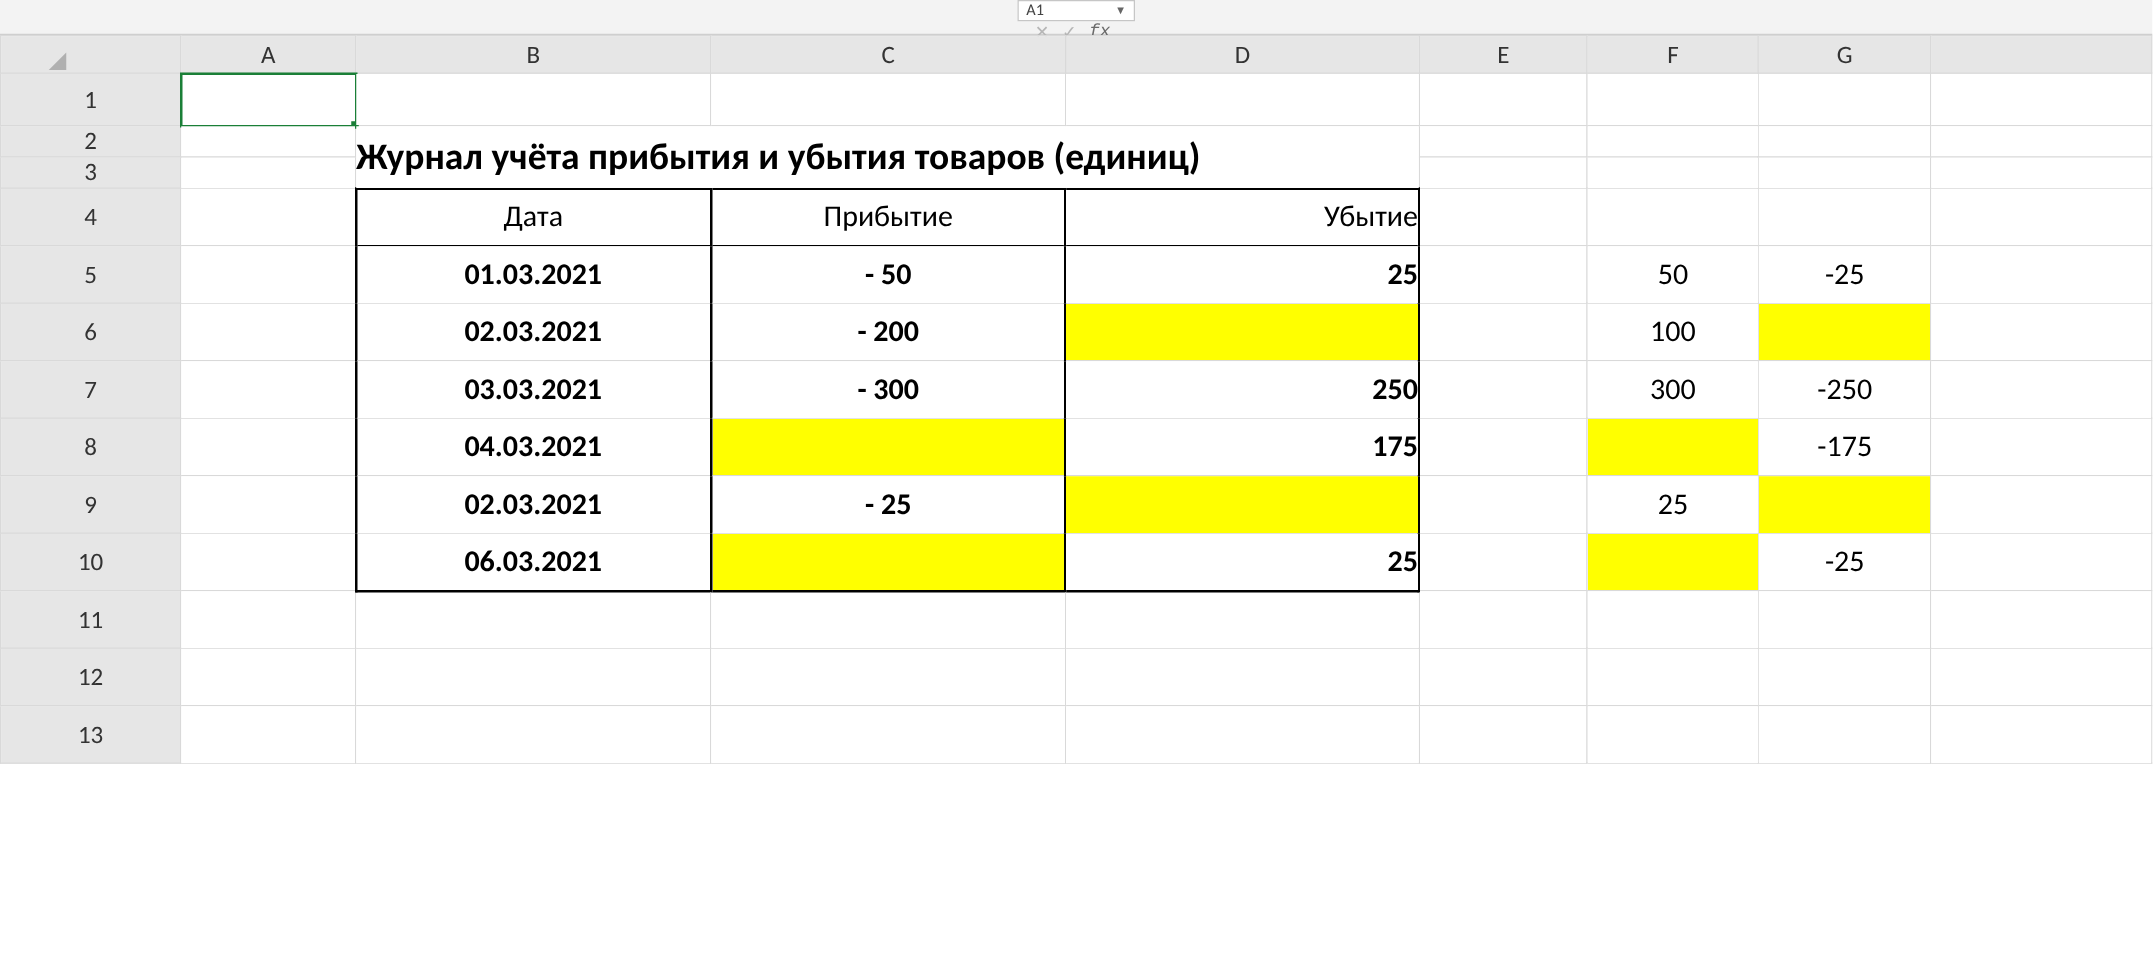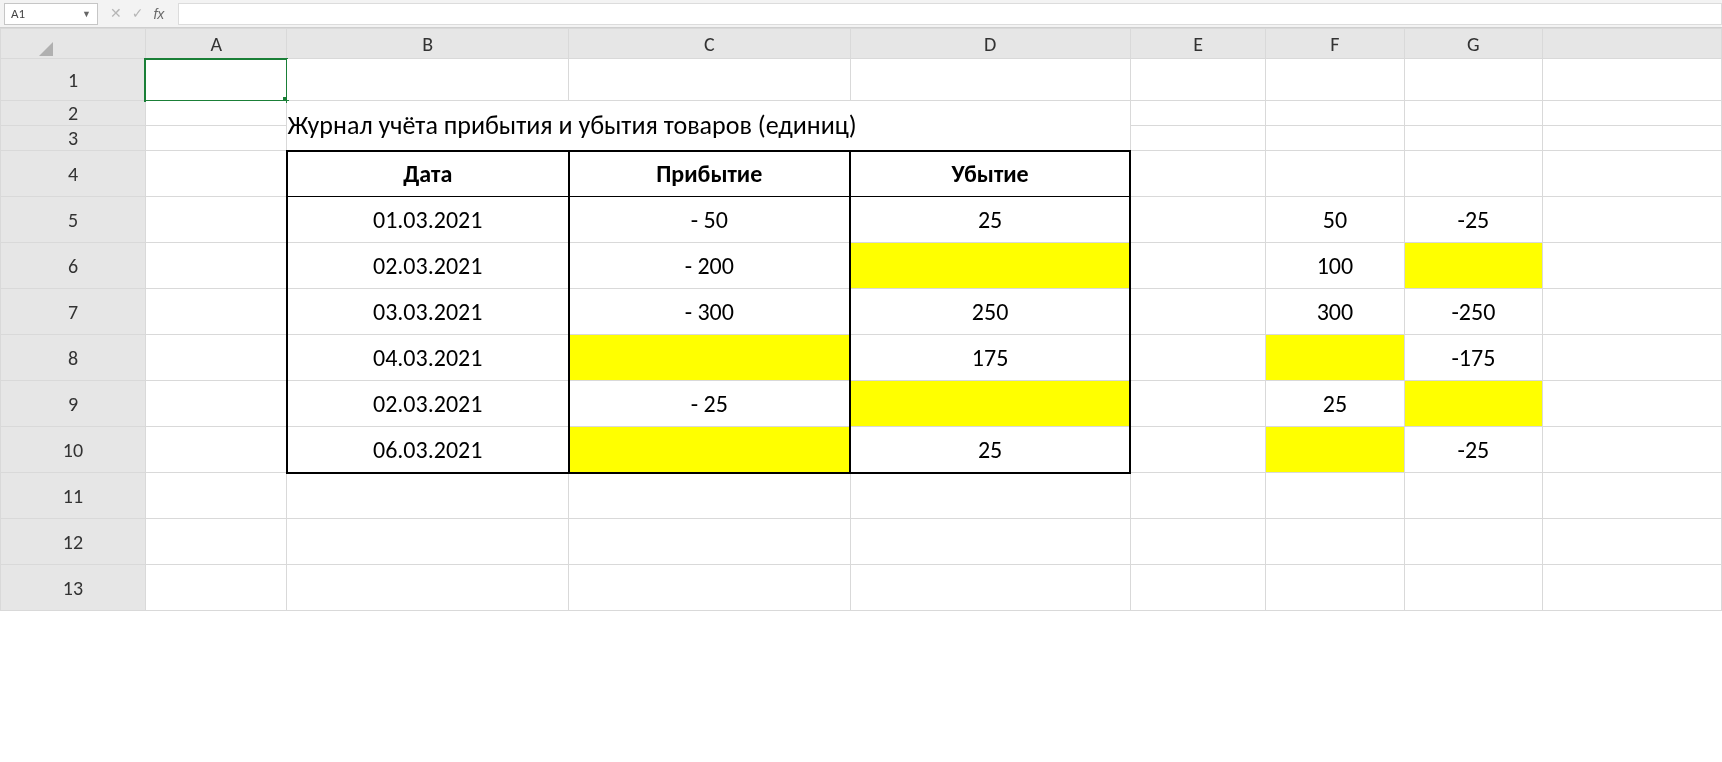--- a/index.html
+++ b/index.html
@@ -1,25 +1,25 @@
 <!DOCTYPE html>
 <html><head>
 <meta charset="utf-8">
 <style>
   * { box-sizing: border-box; }
   html, body { margin: 0; padding: 0; font-family: Calibri, Arial, sans-serif; background: #fff; }
   body { width: 1722px; height: 762px; overflow: hidden; position: relative; }
 
   
-  .fbar { display: flex; align-items: center; height: 28px; border-bottom: 1px solid #cfcfcf; background: #f3f3f3; font-size: 13px; color: #444; }
+  .fbar { display: flex; align-items: center; height: 28px; border-bottom: 1px solid #cfcfcf; background: #f3f3f3; font-size: 13px; color: #444; flex-direction: column; }
   .namebox { width: 94px; height: 22px; margin: 0 4px; background: #fff; border: 1px solid #c6c6c6; display: flex; align-items: center; padding: 0 6px; justify-content: space-between; }
   .namebox .dd { font-size: 9px; color: #666; }
   .fx-icons { display: flex; align-items: center; gap: 10px; color: #b6b6b6; padding: 0 8px; }
   .fx-icons span { font-size: 14px; }
-  .fx-label { font-style: italic; font-family: Liberation Sans, sans-serif; font-size: 14px; color: #6a6a6a; margin-right: 6px; }
+  .fx-label { font-style: italic; font-family: Liberation Mono, monospace; font-size: 14px; color: #6a6a6a; margin-right: 6px; }
   .fx-input { flex: 1; height: 22px; background: #fff; border: 1px solid #dcdcdc; }
 
   
   .sheet { position: absolute; top: 28px; left: 0; right: 0; bottom: 0; }
   .grid { border-collapse: collapse; table-layout: fixed; }
   .grid th, .grid td { border: 1px solid #d9d9d9; padding: 0; }
   .colhead th { background: #e6e6e6; color: #333; font-weight: normal; text-align: center; height: 30px; font-size: 20px; }
   .corner { background: #e6e6e6; width: 58px; }
   .corner-tri { width: 0; height: 0; border-left: 14px solid transparent; border-bottom: 14px solid #b0b0b0; margin-left: 38px; margin-top: 10px; }
   .rowhead { background: #e6e6e6; color: #333; text-align: center; font-size: 20px; width: 58px; }
@@ -37,28 +37,28 @@
   .cG { width: 148px; }
   .cH { width: 196px; }
 
   
   .active { outline: 2px solid #1a7f37; outline-offset: -1px; }
   .active::after { content: ""; position: absolute; right: -3px; bottom: -3px; width: 6px; height: 6px; background: #1a7f37; }
 
   
   .bt { border-top: 2px solid #000 !important; }
   .bb { border-bottom: 2px solid #000 !important; }
-  .bl { border-left: 2px solid #000 !important; }
-  .br { border-right: 2px solid #000 !important; }
+  .bl { border-left: 2px solid #000 !important; font-weight: bold; }
+  .br { border-right: 2px solid #000 !important; text-align: right; }
   .btm1 { border-bottom: 1px solid #000 !important; }
 
   .hl { background: #ffff00; }
 
-  .bold { font-weight: bold; }
-  .title { font-weight: normal; font-size: 26px; text-align: left; padding-left: 6px; white-space: nowrap; }
+  .bold { font-weight: normal; }
+  .title { font-weight: bold; font-size: 30px; text-align: left; padding-left: 6px; white-space: nowrap; }
   .row-half { height: 23px !important; }
 </style>
 </head>
 <body>
 
 <div class="fbar">
   <div class="namebox">
     <span>A1</span>
     <span class="dd">▼</span>
   </div>

